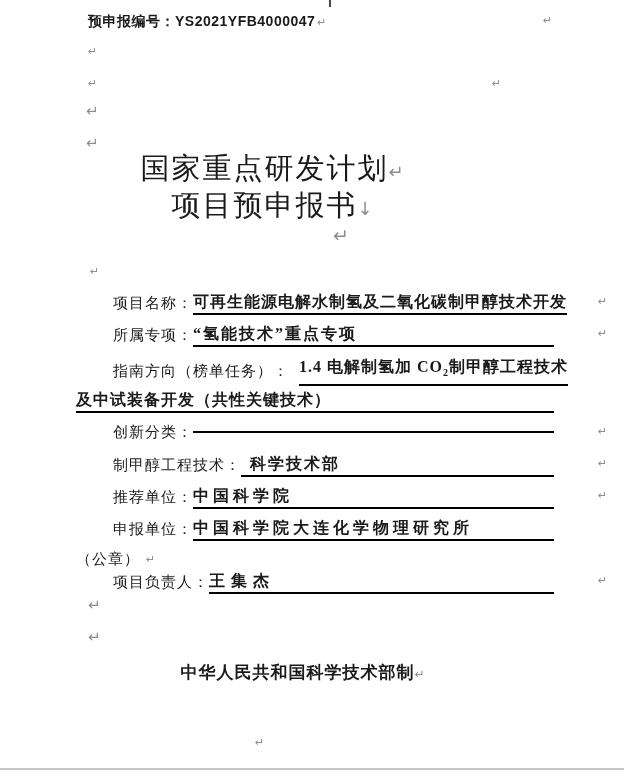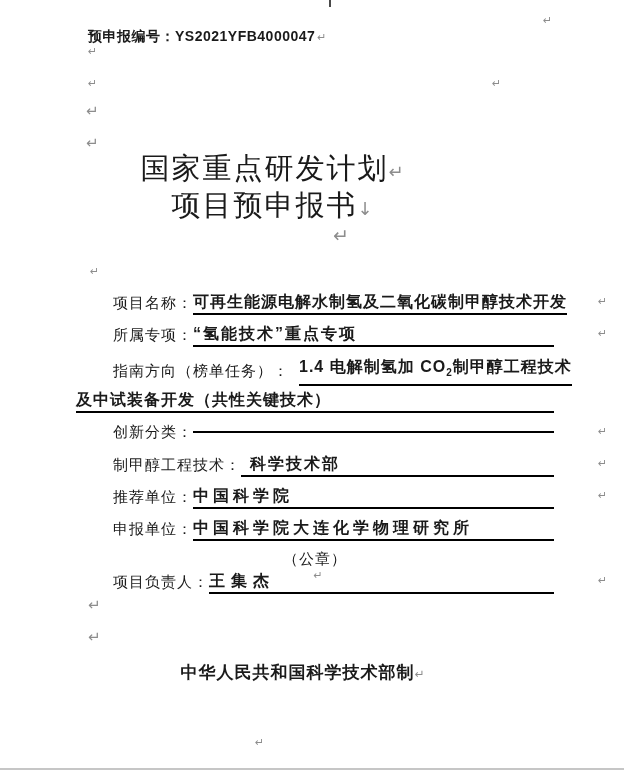--- a/index.html
+++ b/index.html
@@ -21,21 +21,20 @@
     line-height: 1;
   }
   .mark-sm { font-size: 11px; }
   .mark-md { font-size: 15px; }
   .mark-lg { font-size: 19px; }
   .header-number {
     left: 88px; top: 13px;
     font-size: 14px; font-weight: 700;
     letter-spacing: 0.5px;
     white-space: nowrap;
-    margin-top: 15px;
   }
   .header-number .mark { font-size: 11px; margin-left: 2px; }
   .top-tick {
     left: 329px; top: 0;
     width: 2px; height: 7px;
     background: #4a4a4a;
   }
   .title-block {
     left: 0; top: 150px; width: 544px;
     text-align: center;
@@ -61,27 +60,28 @@
     letter-spacing: 1px;
   }
   .flabel.no-indent { padding-left: 0; }
   .fvalue {
     flex: 1 1 auto;
     border-bottom: 2px solid #000000;
     font-weight: 700;
     font-size: 16px;
     letter-spacing: 1px;
     line-height: 22px;
+    font-family: Liberation Serif, serif;
   }
   .fvalue sub { font-size: 10px; }
   .sp2 { letter-spacing: 2px; }
   .sp4 { letter-spacing: 4px; }
   .sp6 { letter-spacing: 6px; }
   .pad-l { padding-left: 9px; }
-  .seal-row { font-weight: 400; flex-direction: column; }
+  .seal-row { font-weight: 400; }
   .seal-row .mark { margin-left: 6px; }
   .footer-line {
     left: 12px; width: 582px;
     text-align: center;
     font-family: "Liberation Serif", "DejaVu Serif", serif;
     font-size: 17px;
     font-weight: 700;
     letter-spacing: 1px;
     white-space: nowrap;
   }

